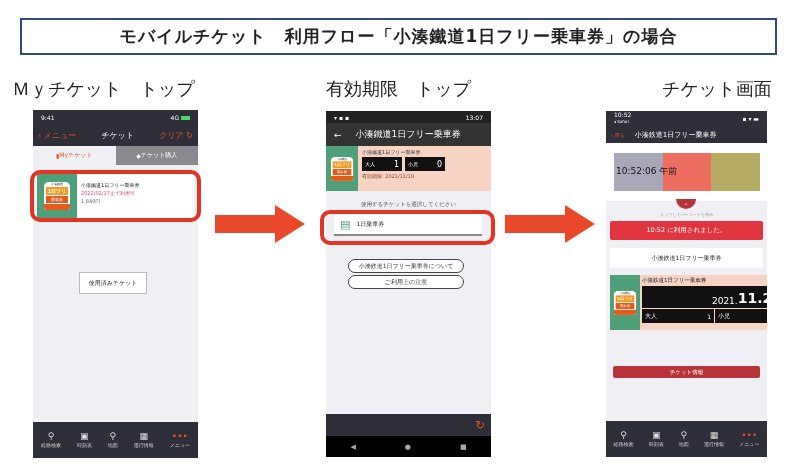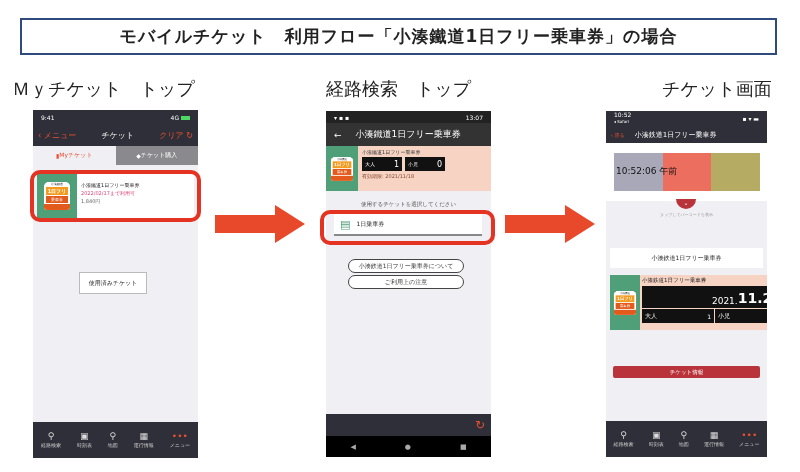--- a/index.html
+++ b/index.html
@@ -23,21 +23,21 @@
 .bus .low{position:absolute;left:2px;top:14px;width:22px;height:7px;background:#e25a1c;color:#fff;font-size:4px;text-align:center;line-height:7px}
 .bus .base{position:absolute;left:0;bottom:0;width:100%;height:6px;background:#e25a1c}
 .pill{background:#fff;border:1px solid #444;border-radius:9px;font-size:6px;text-align:center;color:#333}
 </style>
 </head>
 <body>
 
 <div class="title-box">モバイルチケット　利用フロー「小湊鐵道1日フリー乗車券」の場合</div>
 
 <div class="section-label" style="left:12px">Ｍｙチケット　トップ</div>
-<div class="section-label" style="left:326px">経路検索　トップ</div>
+<div class="section-label" style="left:326px">有効期限　トップ</div>
 <div class="section-label" style="left:662px">チケット画面</div>
 
 <div class="phone" style="left:33px;top:110px;width:165px;height:348px;">
   <div class="abs statusbar" style="left:0;top:0;width:165px;height:14px;background:#2e2f38">
     <span>9:41</span>
     <span><span>4G</span> <span style="display:inline-block;width:9px;height:4px;background:#4cd964"></span></span>
   </div>
   <div class="abs" style="left:0;top:14px;width:165px;height:22px;background:#2e2f38;color:#fff;font-size:8px;display:flex;align-items:center;justify-content:space-between;padding:0 5px">
     <span style="color:#e8502f">‹ <span>メニュー</span></span>
     <span>チケット</span>
@@ -166,20 +166,21 @@
   </div>
   <div class="abs" style="left:0;top:32px;width:161px;height:58px;background:#fff"></div>
   <div class="abs" style="left:8px;top:42px;width:146px;height:38px;display:flex">
     <div style="flex:1;background:#a9a8b8"></div>
       <div style="flex:1;background:#ec6e5f"></div>
       <div style="flex:1;background:#b5ab62"></div>
   </div>
   <div class="abs" style="left:10px;top:54px;font-size:9px;color:#111">10:52:06 午前</div>
   <div class="abs" style="left:70px;top:88px;width:20px;height:10px;background:#b8343a;border-radius:0 0 10px 10px;color:#fff;font-size:6px;text-align:center">⌄</div>
   <div class="abs" style="left:0;top:101px;width:161px;font-size:4px;text-align:center;color:#999">タップしてバーコードを表示</div>
+  <div class="abs" style="left:4px;top:110px;width:153px;height:19px;background:#e0353f;color:#fff;font-size:6.5px;border-radius:2px;display:flex;align-items:center;justify-content:center">10:52 に利用されました。</div>
   <div class="abs" style="left:4px;top:137px;width:153px;height:20px;background:#fff;font-size:6px;display:flex;align-items:center;justify-content:center">小湊鉄道1日フリー乗車券</div>
   <div class="abs" style="left:4px;top:164px;width:179px;height:55px;background:#f6d3c3;display:flex">
     <div class="busicon" style="width:30px;height:55px">
       <div class="bus" style="transform:scale(0.85)">
           <div class="top">小湊鐵道</div>
           <div class="mid">1日フリー</div>
           <div class="low">乗車券</div>
           <div class="base"></div>
         </div>
     </div>

